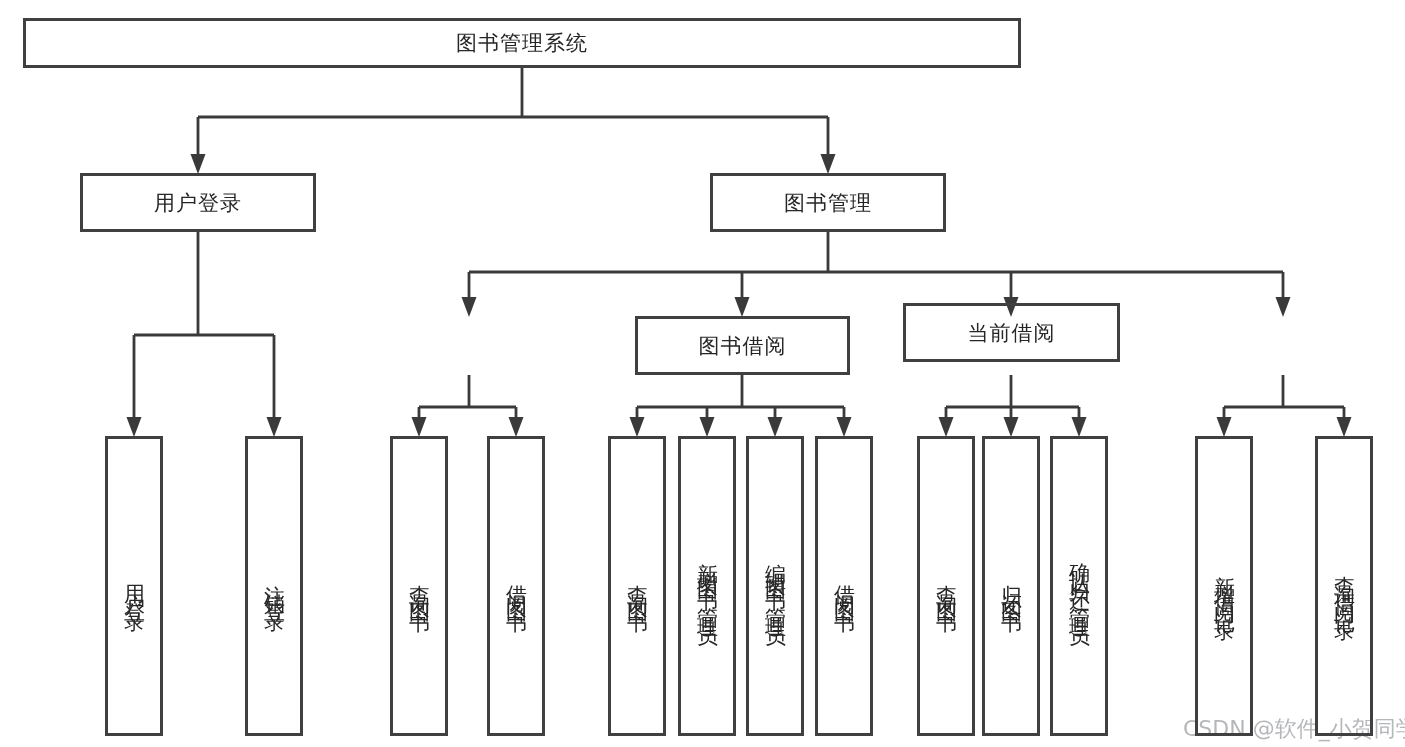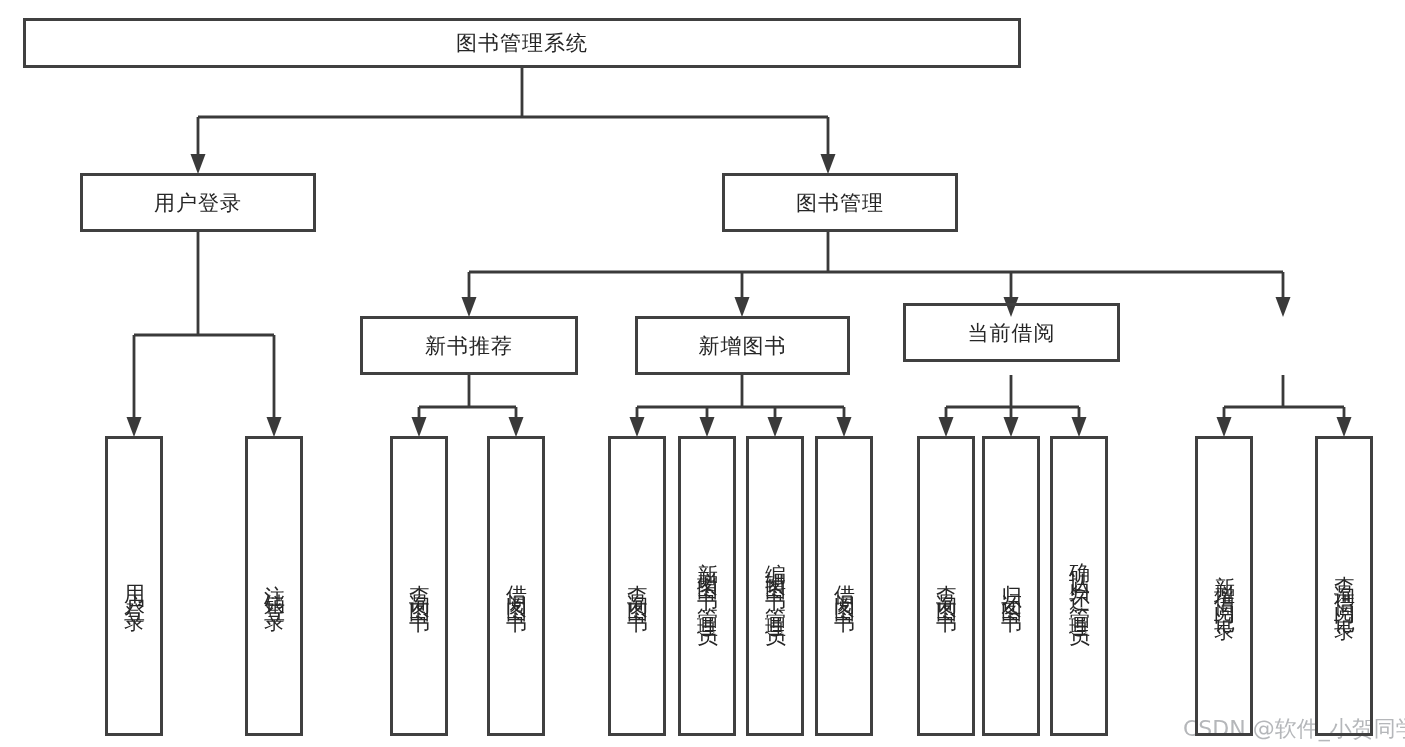--- a/index.html
+++ b/index.html
@@ -43,21 +43,21 @@
     text-orientation: mixed;
     letter-spacing: 9px;
     line-height: 1;
     width: 58px;
     top: 436px;
     height: 300px;
   }
   
   #n-root   { left: 23px;  top: 18px;  width: 998px; height: 50px; }
   #n-login  { left: 80px;  top: 173px; width: 236px; height: 59px; }
-  #n-mgmt   { left: 710px; top: 173px; width: 236px; height: 59px; margin-left: 12px; }
+  #n-mgmt   { left: 710px; top: 173px; width: 236px; height: 59px; }
   #n-nbr    { left: 360px; top: 316px; width: 218px; height: 59px; }
   #n-bb     { left: 635px; top: 316px; width: 215px; height: 59px; }
   #n-cb     { left: 903px; top: 303px; width: 217px; height: 59px; }
   #n-br     { left: 1177px;top: 316px; width: 213px; height: 59px; }
   
   #l-ul  { left: 105px; }
   #l-lo  { left: 245px; }
   #l-nb1 { left: 390px; }
   #l-nb2 { left: 487px; }
   #l-bb1 { left: 608px; }
@@ -132,22 +132,21 @@
       <polygon points="1216.5,417 1231.5,417 1224,437"></polygon>
       <polygon points="1336.5,417 1351.5,417 1344,437"></polygon>
     </g>
   </svg>
 
   <div class="node h" id="n-root">图书管理系统</div>
 
   <div class="node h" id="n-login">用户登录</div>
   <div class="node h" id="n-mgmt">图书管理</div>
 
-  <div class="node h" id="n-nbr">新书推荐</div>
-  <div class="node h" id="n-bb">新增图书</div>
+  <div class="node h" id="n-bb">图书借阅</div>
   <div class="node h" id="n-cb">当前借阅</div>
 
   <div class="node v" id="l-ul">用户登录</div>
   <div class="node v" id="l-lo">注销登录</div>
 
   <div class="node v" id="l-nb1">查询图书</div>
   <div class="node v" id="l-nb2">借阅图书</div>
 
   <div class="node v" id="l-bb1">查询图书</div>
   <div class="node v" id="l-bb2">新增图书（管理员）</div>

